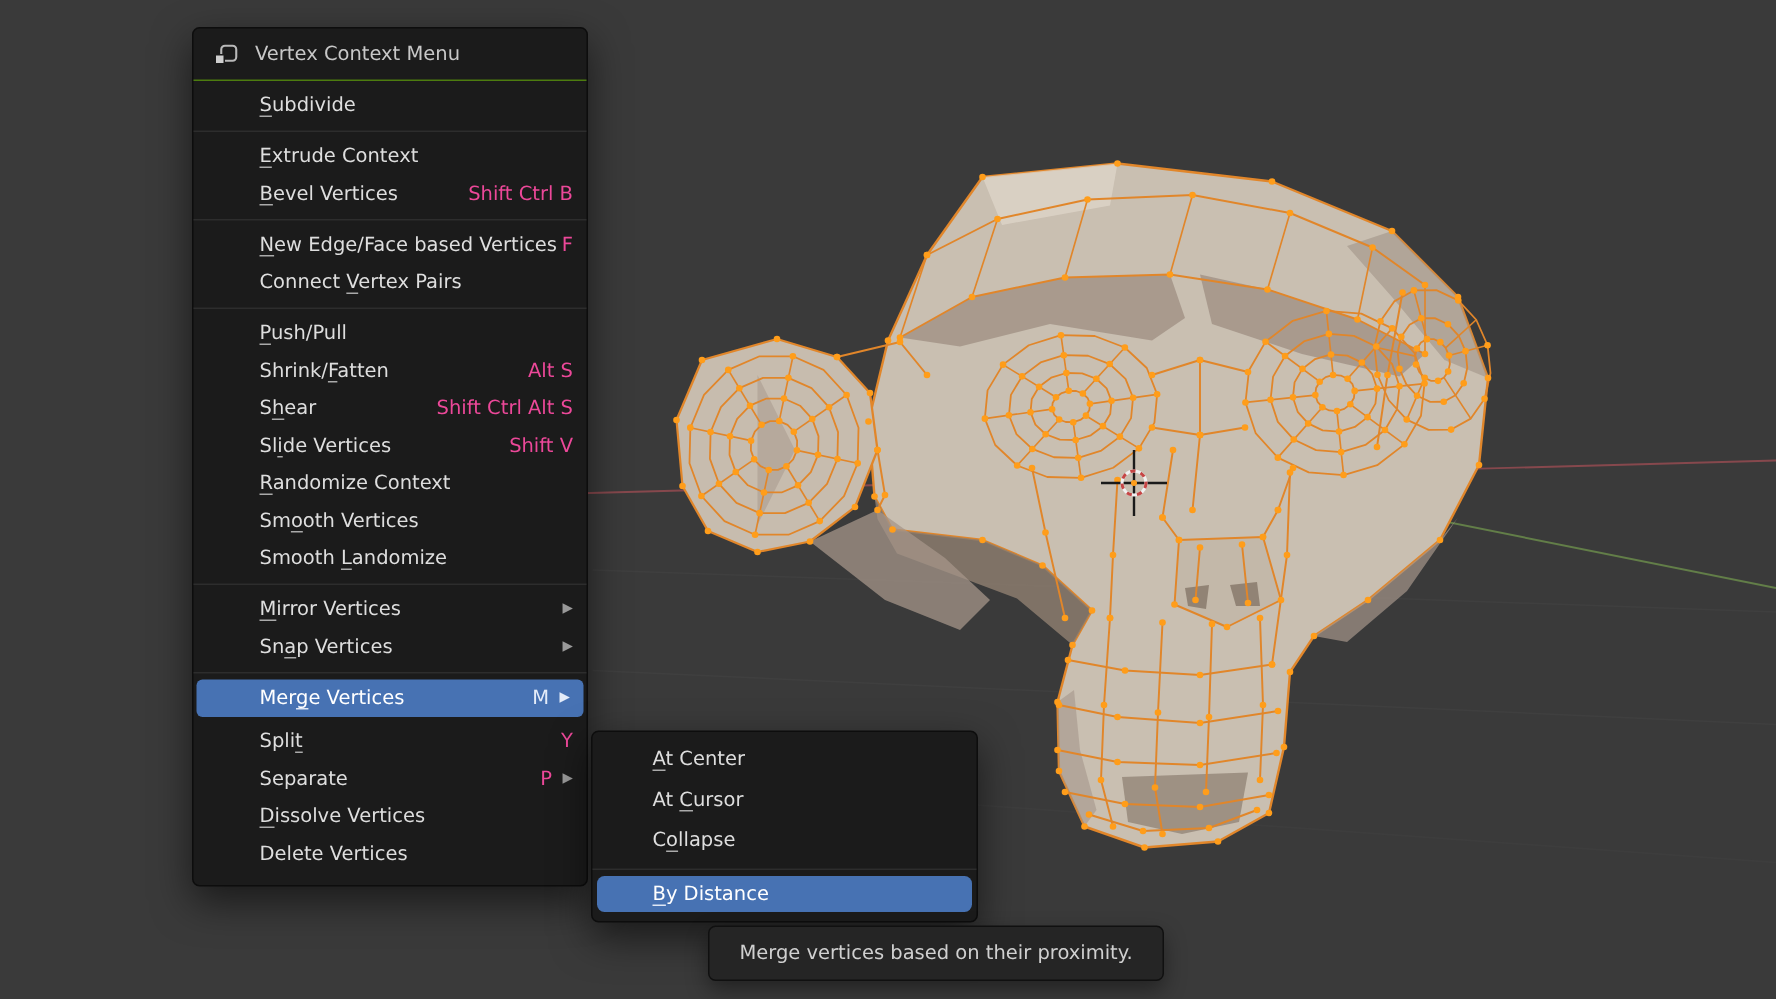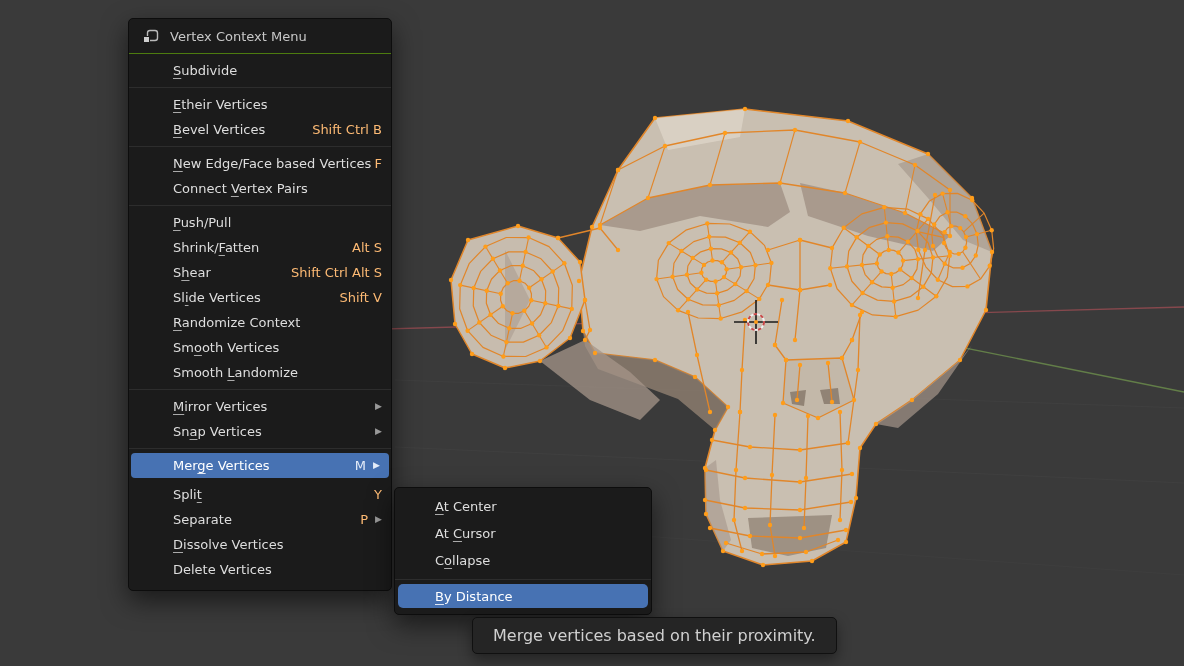--- a/index.html
+++ b/index.html
@@ -22,42 +22,42 @@
     display:flex;align-items:center;gap:11px;
     padding:9px 12px 8px 13px;color:#c8c8c8;font-size:13px;
     border-bottom:1px solid #4d7c0f;margin-bottom:4px;
   }
   .menu-header svg{flex:0 0 auto;}
   .mi{
     height:25px;display:flex;align-items:center;
     padding:0 9px 0 44px;font-size:13px;color:#dedede;
     position:relative;cursor:default;box-sizing:border-box;
   }
-  .mi .shortcut{margin-left:auto;color:#fdba74;}
+  .mi .shortcut{margin-left:auto;color:#ec4899;}
   .mi .arrow{color:#999;margin-left:7px;font-size:9px;line-height:1;}
   .mi.hl{
     background:#4772b3;border-radius:4px;margin:4px 2px;
     padding-left:42px;color:#ffffff;
   }
   .mi.hl .shortcut,.mi.hl .arrow{color:#e4ecf9;}
   .sep{height:1px;background:#2d2d2d;margin:4px 0;}
   .mn{text-decoration:underline;text-decoration-thickness:1px;text-underline-offset:3px;text-decoration-color:#aaa;}
   .mi.hl .mn{text-decoration-color:#dfe7f5;}
 
   #sub-menu{left:394px;top:487px;width:258px;padding:5px 0 6px;}
   #sub-menu .mi{height:27px;padding-left:40px;text-align:right;}
   #sub-menu .mi.hl{height:24px;margin:1px 3px 0;border-radius:5px;padding-left:37px;}
   #sub-menu .sep{margin:5px 0 4px;}
 
   
   #tooltip{
     position:absolute;left:472px;top:617px;height:37px;
     background:#252525;border:1px solid #101010;border-radius:5px;
     box-shadow:0 6px 14px rgba(0,0,0,.4);
-    color:#d0d0d0;font-size:16px;line-height:36px;padding:0 20px;
+    color:#d0d0d0;font-size:13px;line-height:36px;padding:0 20px;
     white-space:nowrap;z-index:6;box-sizing:border-box;
   }
 </style>
 </head>
 <body>
 
 <div id="stage">
   <svg id="scene" width="1184" height="666" viewBox="0 0 1184 666">
       <g>
         <line x1="395" y1="380" x2="1184" y2="408" stroke="#4b4b4b" stroke-width="1" opacity="0.3"></line>
@@ -433,21 +433,21 @@
         <rect x="1.5" y="8.5" width="6" height="6" fill="#cfcfcf" stroke="#1b1b1b" stroke-width="1"></rect>
       </svg>
       <span>Vertex Context Menu</span>
     </div>
     <div id="menu-groups">
         <div class="mi">
           <span><span></span><span class="mn">S</span><span>ubdivide</span></span>
         </div>
         <div class="sep"></div>
         <div class="mi">
-          <span><span></span><span class="mn">E</span><span>their Vertices</span></span>
+          <span><span></span><span class="mn">E</span><span>xtrude Context</span></span>
         </div>
         <div class="mi">
           <span><span></span><span class="mn">B</span><span>evel Vertices</span></span>
           <span class="shortcut">Shift Ctrl B</span>
         </div>
         <div class="sep"></div>
         <div class="mi">
           <span><span></span><span class="mn">N</span><span>ew Edge/Face based Vertices</span></span>
           <span class="shortcut">F</span>
         </div>

